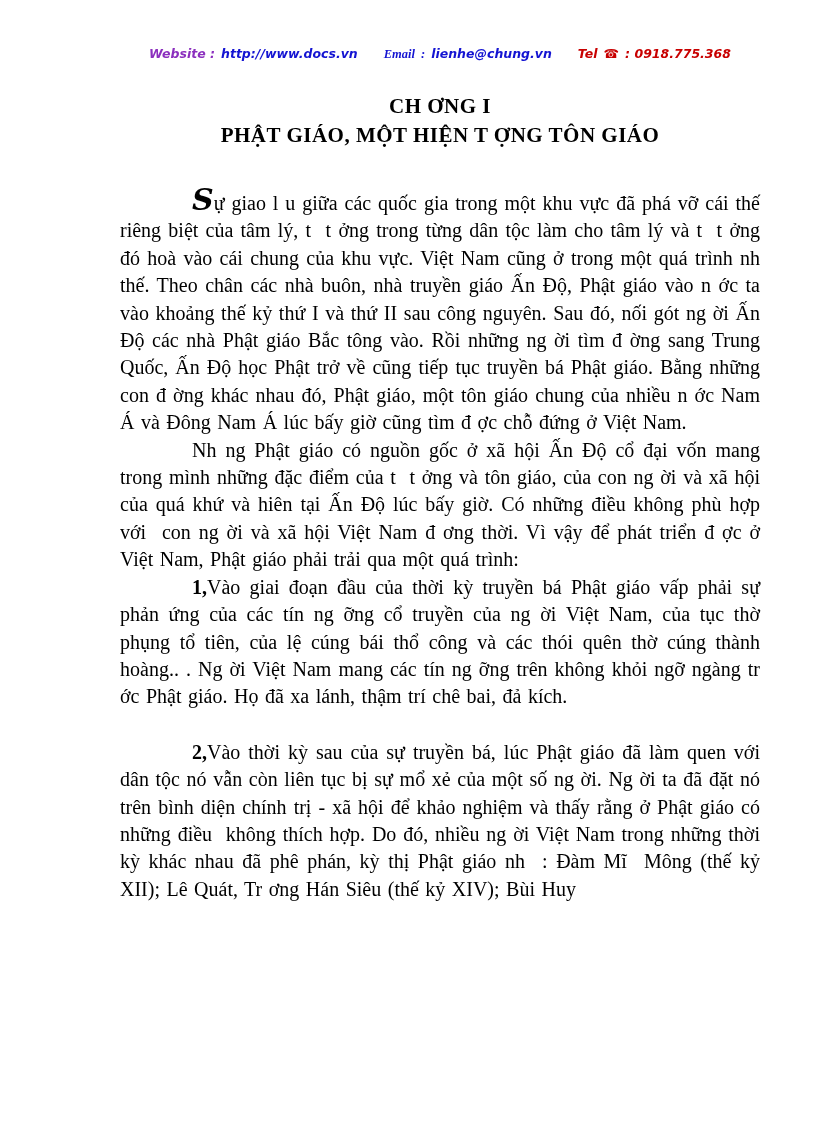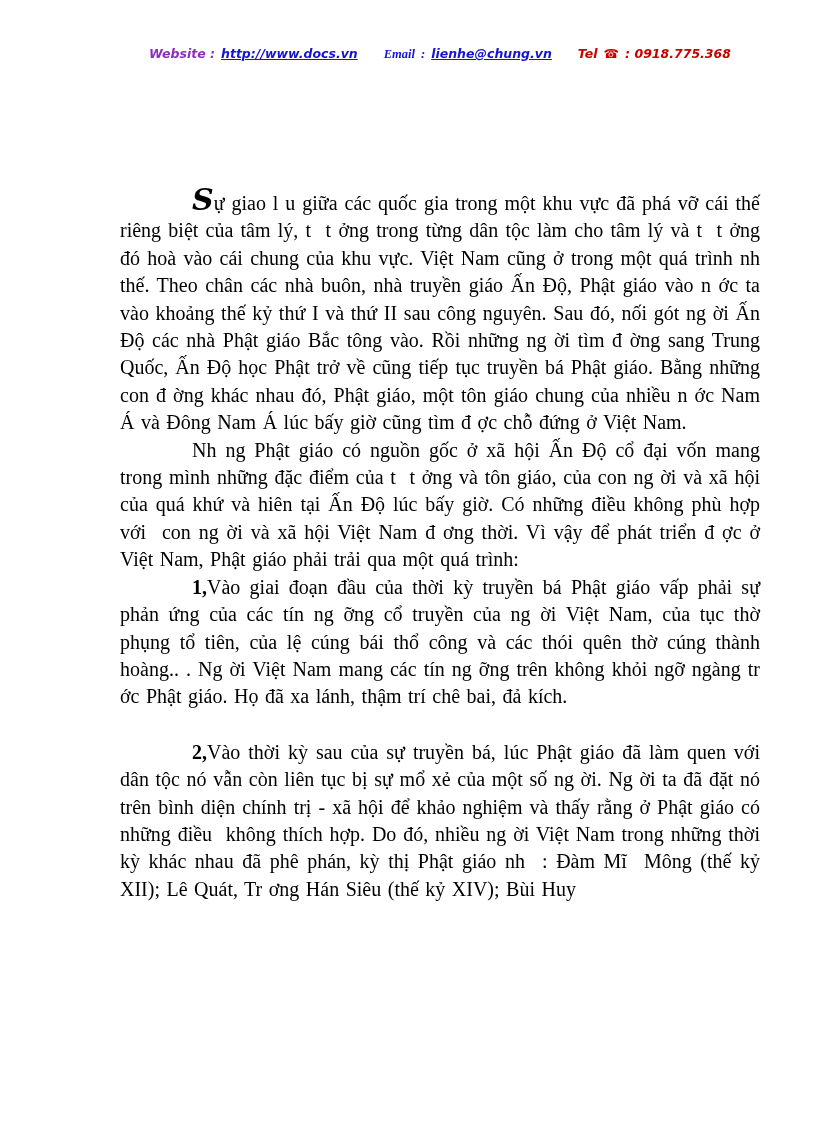--- a/index.html
+++ b/index.html
@@ -24,21 +24,21 @@
     position:absolute;top:46px;left:0;right:0;
     display:flex;justify-content:center;align-items:baseline;
     gap:6px;
     font-family:"DejaVu Sans","Liberation Sans",sans-serif;
     font-size:12.5px;font-style:italic;font-weight:bold;
     white-space:nowrap;
   }
   .hdr-purple{color:var(--header-purple);}
   .hdr-blue{color:var(--link-blue);font-family:Liberation Serif, serif;}
   .hdr-red{color:var(--tel-red);}
-  .hdr-link{color:var(--link-blue);text-decoration:underline;cursor:pointer;}
+  .hdr-link{color:var(--link-blue);cursor:pointer;}
   .hdr-gap{display:inline-block;width:14px;}
   
   .title-block{
     position:absolute;top:92px;left:88px;width:640px;
     text-align:center;font-weight:bold;
     font-size:21px;line-height:29px;
     letter-spacing:0.5px;
   }
   
   .body-block{
@@ -82,20 +82,22 @@
     <span class="hdr-blue">Email</span>
     <span class="hdr-blue">:</span>
     <span class="hdr-link">lienhe@chung.vn</span>
     <span class="hdr-gap"></span>
     <span class="hdr-red">Tel</span>
     <span class="hdr-red">☎</span>
     <span class="hdr-red">: 0918.775.368</span>
   </div>
 
   <div class="title-block">
+    <div>CH ƠNG I</div>
+    <div>PHẬT GIÁO, MỘT HIỆN T ỢNG TÔN GIÁO</div>
   </div>
 
   <div class="body-block">
     <p class="para"><span class="dropcap">S</span><span>ự giao l u giữa các quốc gia trong một khu vực đã phá vỡ cái thế riêng biệt của tâm lý, t  t ởng trong từng dân tộc làm cho tâm lý và t  t ởng đó hoà vào cái chung của khu vực. Việt Nam cũng ở trong một quá trình nh  thế. Theo chân các nhà buôn, nhà truyền giáo Ấn Độ, Phật giáo vào n ớc ta vào khoảng thế kỷ thứ I và thứ II sau công nguyên. Sau đó, nối gót ng ời Ấn Độ các nhà Phật giáo Bắc tông vào. Rồi những ng ời tìm đ ờng sang Trung Quốc, Ấn Độ học Phật trở về cũng tiếp tục truyền bá Phật giáo. Bằng những con đ ờng khác nhau đó, Phật giáo, một tôn giáo chung của nhiều n ớc Nam Á và Đông Nam Á lúc bấy giờ cũng tìm đ ợc chỗ đứng ở Việt Nam.</span></p>
     <p class="para"><span>Nh ng Phật giáo có nguồn gốc ở xã hội Ấn Độ cổ đại vốn mang trong mình những đặc điểm của t  t ởng và tôn giáo, của con ng ời và xã hội của quá khứ và hiên tại Ấn Độ lúc bấy giờ. Có những điều không phù hợp với  con ng ời và xã hội Việt Nam đ ơng thời. Vì vậy để phát triển đ ợc ở Việt Nam, Phật giáo phải trải qua một quá trình:</span></p>
     <p class="para"><span class="num-marker">1,</span><span>Vào giai đoạn đầu của thời kỳ truyền bá Phật giáo vấp phải sự phản ứng của các tín ng ỡng cổ truyền của ng ời Việt Nam, của tục thờ phụng tổ tiên, của lệ cúng bái thổ công và các thói quên thờ cúng thành hoàng.. . Ng ời Việt Nam mang các tín ng ỡng trên không khỏi ngỡ ngàng tr ớc Phật giáo. Họ đã xa lánh, thậm trí chê bai, đả kích.</span></p>
     <p class="para gap-above"><span class="num-marker">2,</span><span>Vào thời kỳ sau của sự truyền bá, lúc Phật giáo đã làm quen với dân tộc nó vẫn còn liên tục bị sự mổ xẻ của một số ng ời. Ng ời ta đã đặt nó trên bình diện chính trị - xã hội để khảo nghiệm và thấy rằng ở Phật giáo có những điều  không thích hợp. Do đó, nhiều ng ời Việt Nam trong những thời kỳ khác nhau đã phê phán, kỳ thị Phật giáo nh  : Đàm Mĩ  Mông (thế kỷ XII); Lê Quát, Tr ơng Hán Siêu (thế kỷ XIV); Bùi Huy</span></p>
   </div>
 
   <div class="page-number">1</div>

